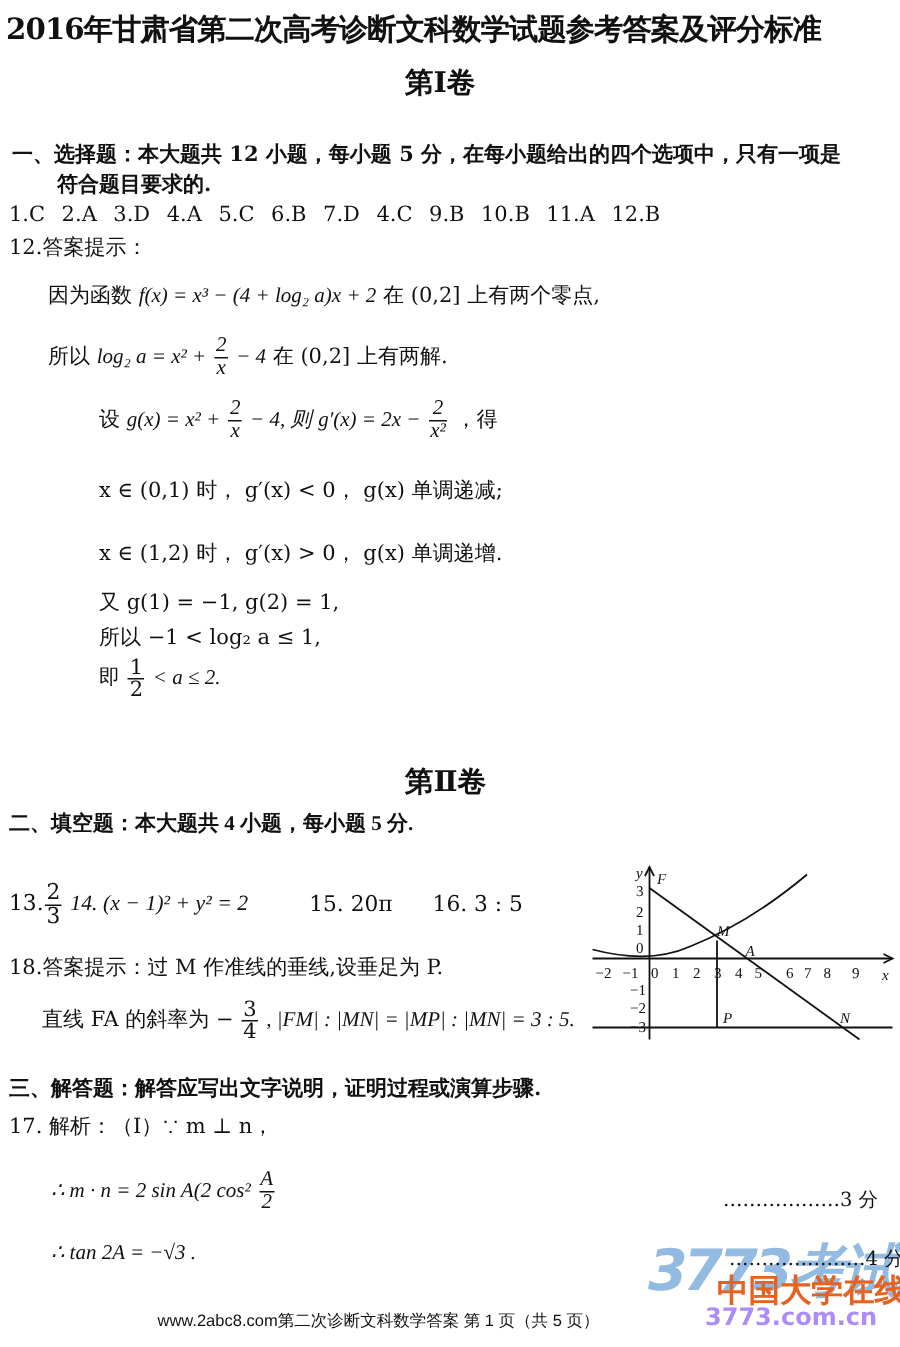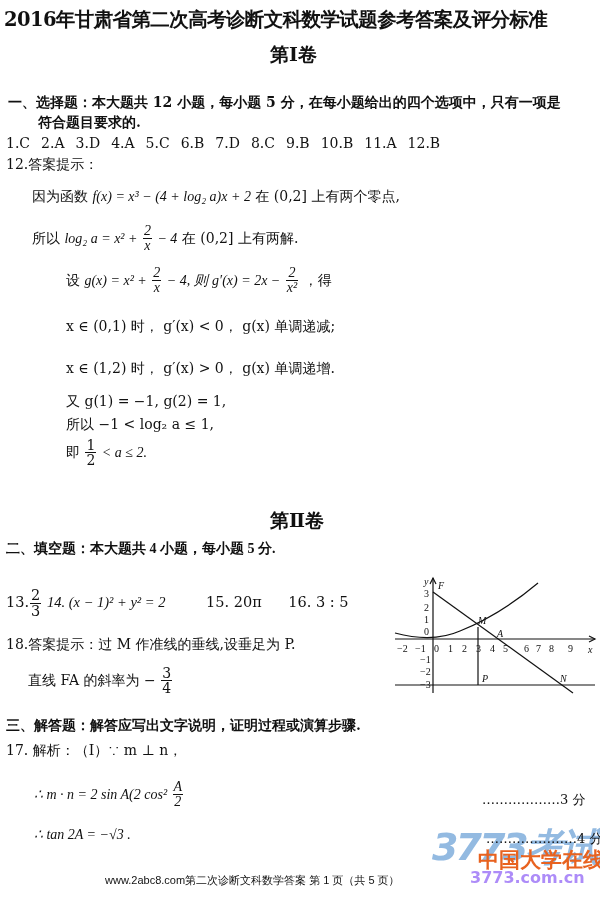--- a/index.html
+++ b/index.html
@@ -28,21 +28,21 @@
 </style>
 </head>
 <body>
 
 <div class="abs title">2016年甘肃省第二次高考诊断文科数学试题参考答案及评分标准</div>
 <div class="abs vol" style="left:270px; top:42px;">第Ⅰ卷</div>
 
 <div class="abs t14 bold" style="left:8px; top:94px;">一、选择题：本大题共 12 小题，每小题 5 分，在每小题给出的四个选项中，只有一项是</div>
 <div class="abs t14 bold" style="left:38px; top:114px;">符合题目要求的.</div>
 <div class="abs t14 answers" style="left:6px; top:135px;">
-  <span>1.C</span><span>2.A</span><span>3.D</span><span>4.A</span><span>5.C</span><span>6.B</span><span>7.D</span><span>8.C</span><span>9.B</span><span>10.B</span><span>11.A</span><span>12.B</span>
+  <span>1.C</span><span>2.A</span><span>3.D</span><span>4.A</span><span>5.C</span><span>6.B</span><span>7.D</span><span>4.C</span><span>9.B</span><span>10.B</span><span>11.A</span><span>12.B</span>
 </div>
 <div class="abs t14" style="left:6px; top:156px;">12.答案提示：</div>
 
 <div class="abs t14" style="left:32px; top:188px;">
   <span>因为函数</span>
   <span class="it">f(x) = x³ − (4 + log₂ a)x + 2</span>
   <span>在</span>
   <span>(0,2]</span>
   <span>上有两个零点,</span>
 </div>
@@ -83,20 +83,21 @@
 <div class="abs t15" style="left:6px; top:588px;">
   <span>13.</span><span class="frac"><span class="num">2</span><span>3</span></span>
   <span style="" class="it">14.  (x − 1)² + y² = 2</span>
   <span style="margin-left:36px;">15.  20π</span>
   <span style="margin-left:22px;">16.  3 : 5</span>
 </div>
 <div class="abs t14" style="left:6px; top:636px;">18.答案提示：过 M 作准线的垂线,设垂足为 P.</div>
 <div class="abs t14" style="left:28px; top:666px;">
   <span>直线 FA 的斜率为 −</span>
   <span class="frac"><span class="num">3</span><span>4</span></span>
+  <span class="it">, |FM| : |MN| = |MP| : |MN| = 3 : 5.</span>
 </div>
 
 <svg class="abs graph" viewBox="0 0 210 120" width="210" height="120">
   <g stroke="#111" stroke-width="1.2" fill="none">
 
     <line x1="5" y1="64" x2="205" y2="64"></line>
     <polyline points="199,61 205,64 199,67"></polyline>
 
     <line x1="43" y1="118" x2="43" y2="3"></line>
     <polyline points="40,9 43,3 46,9"></polyline>

